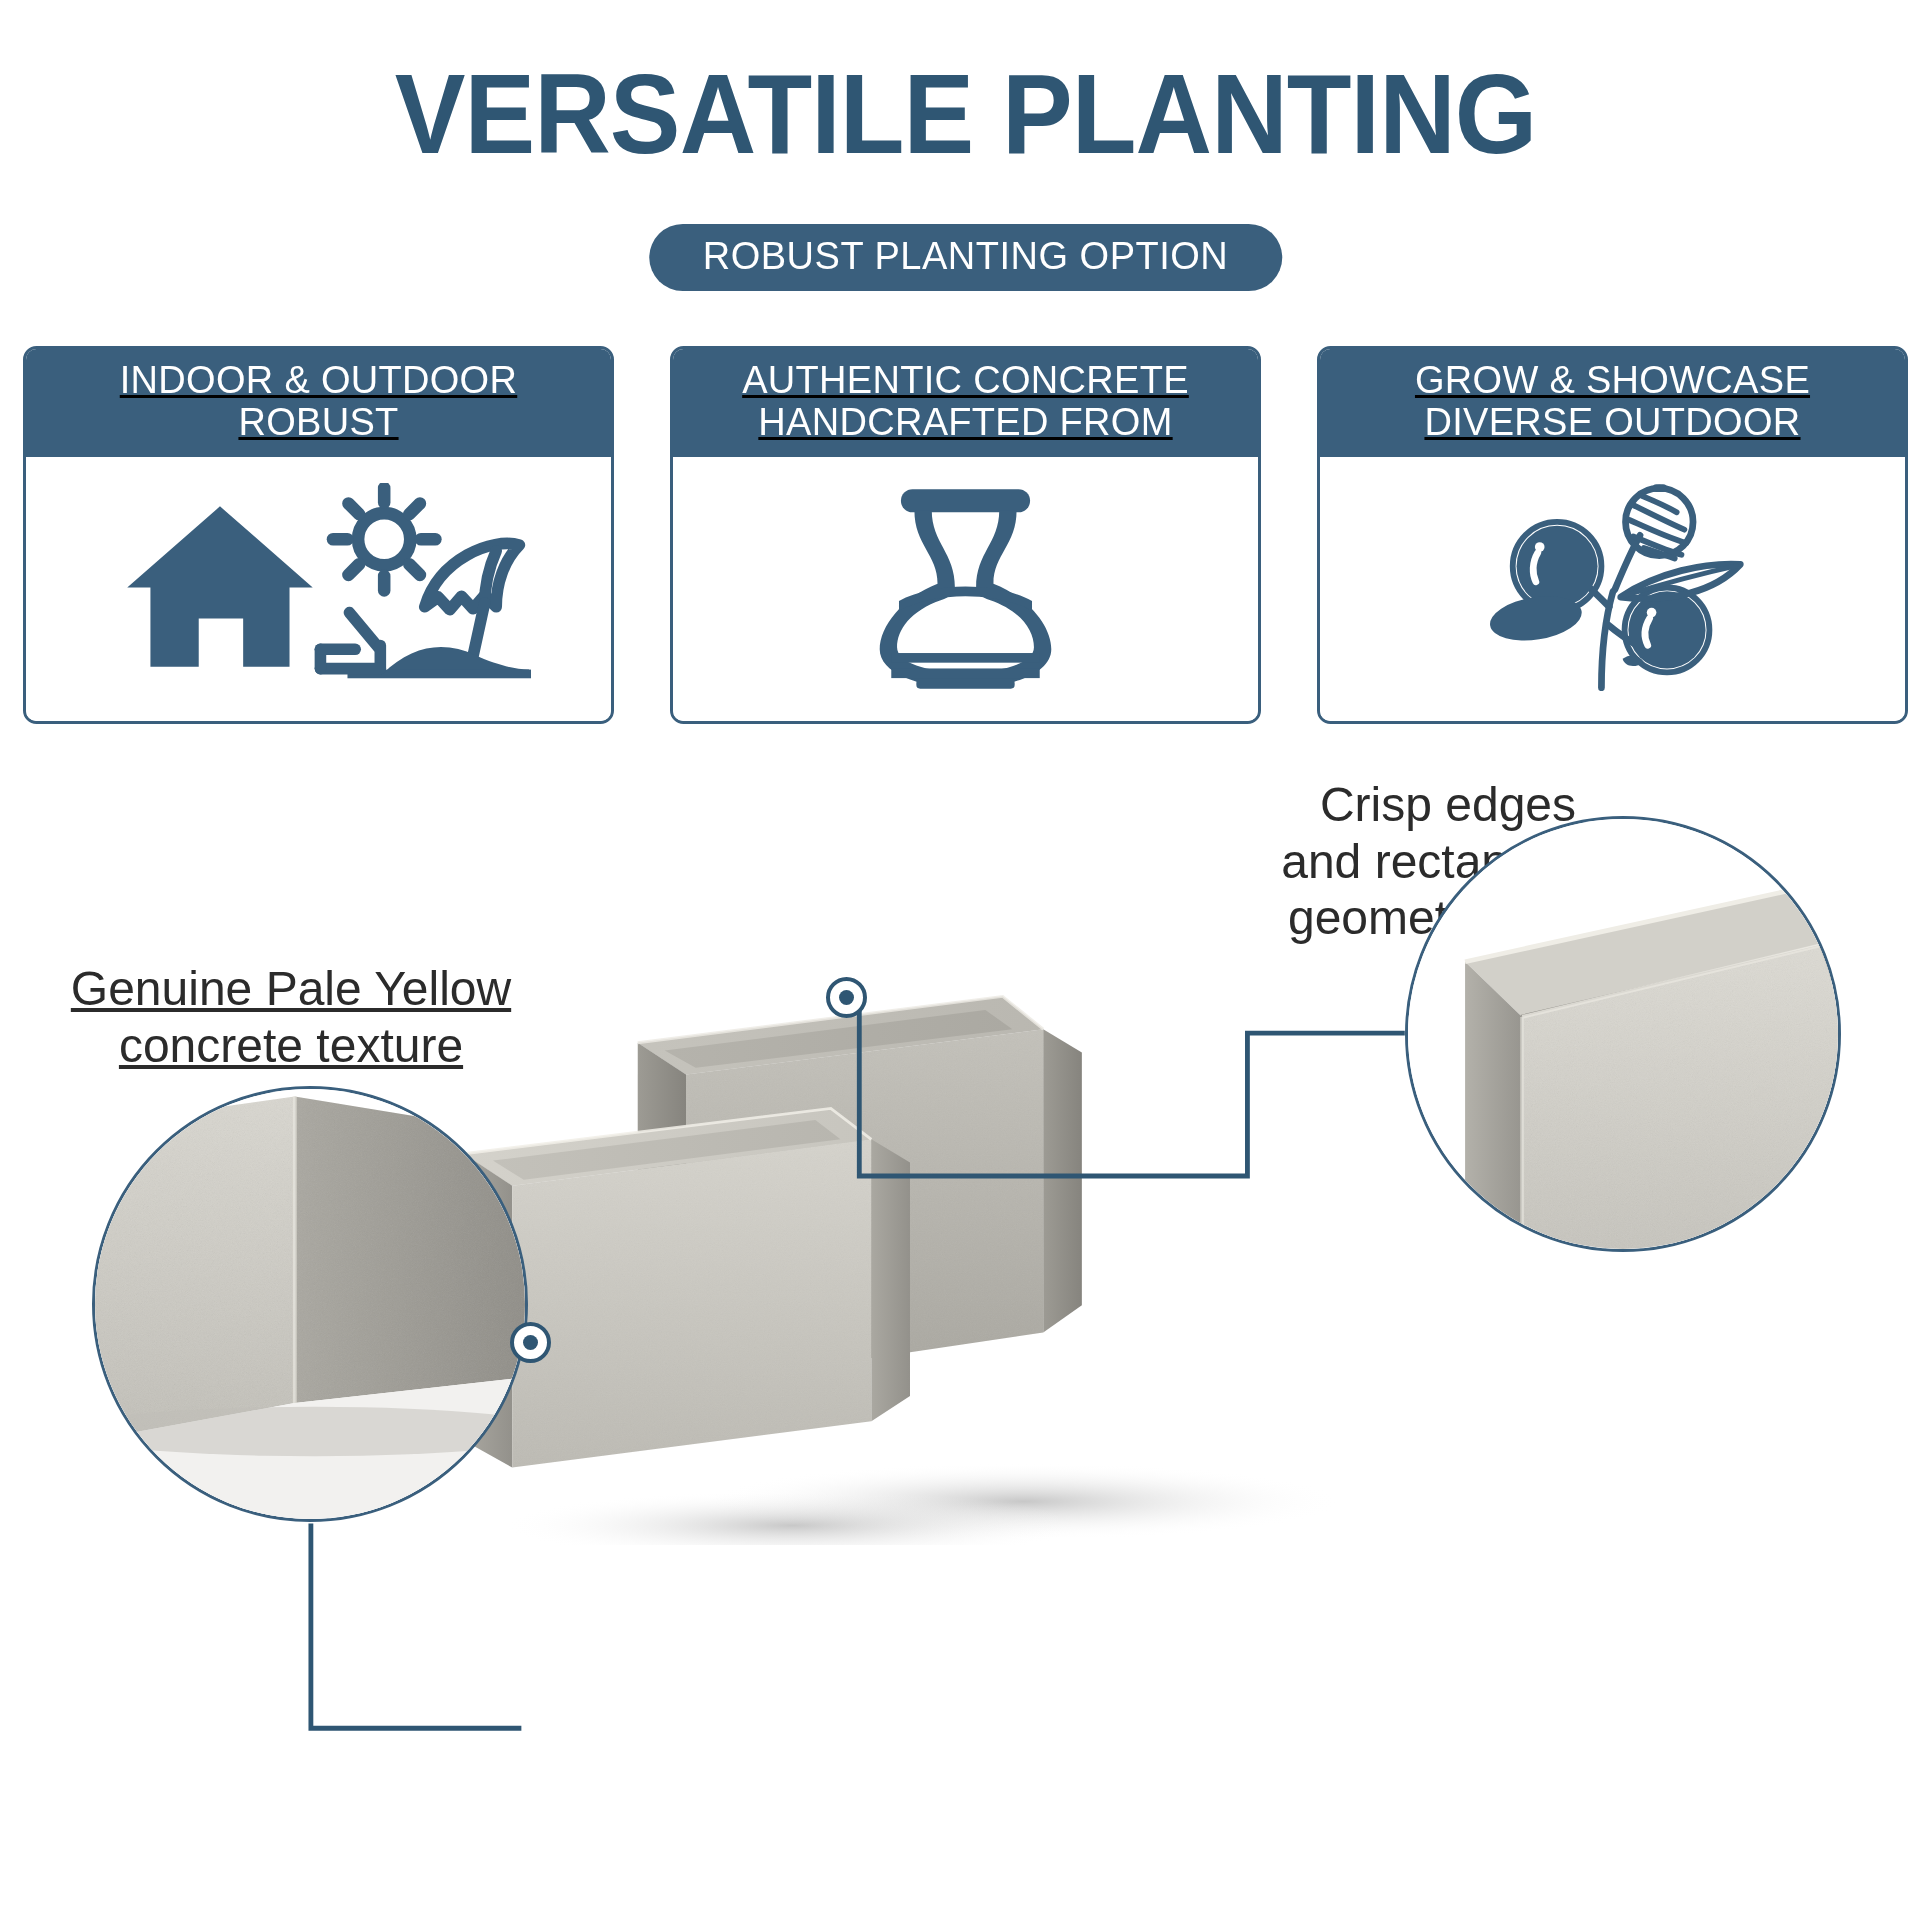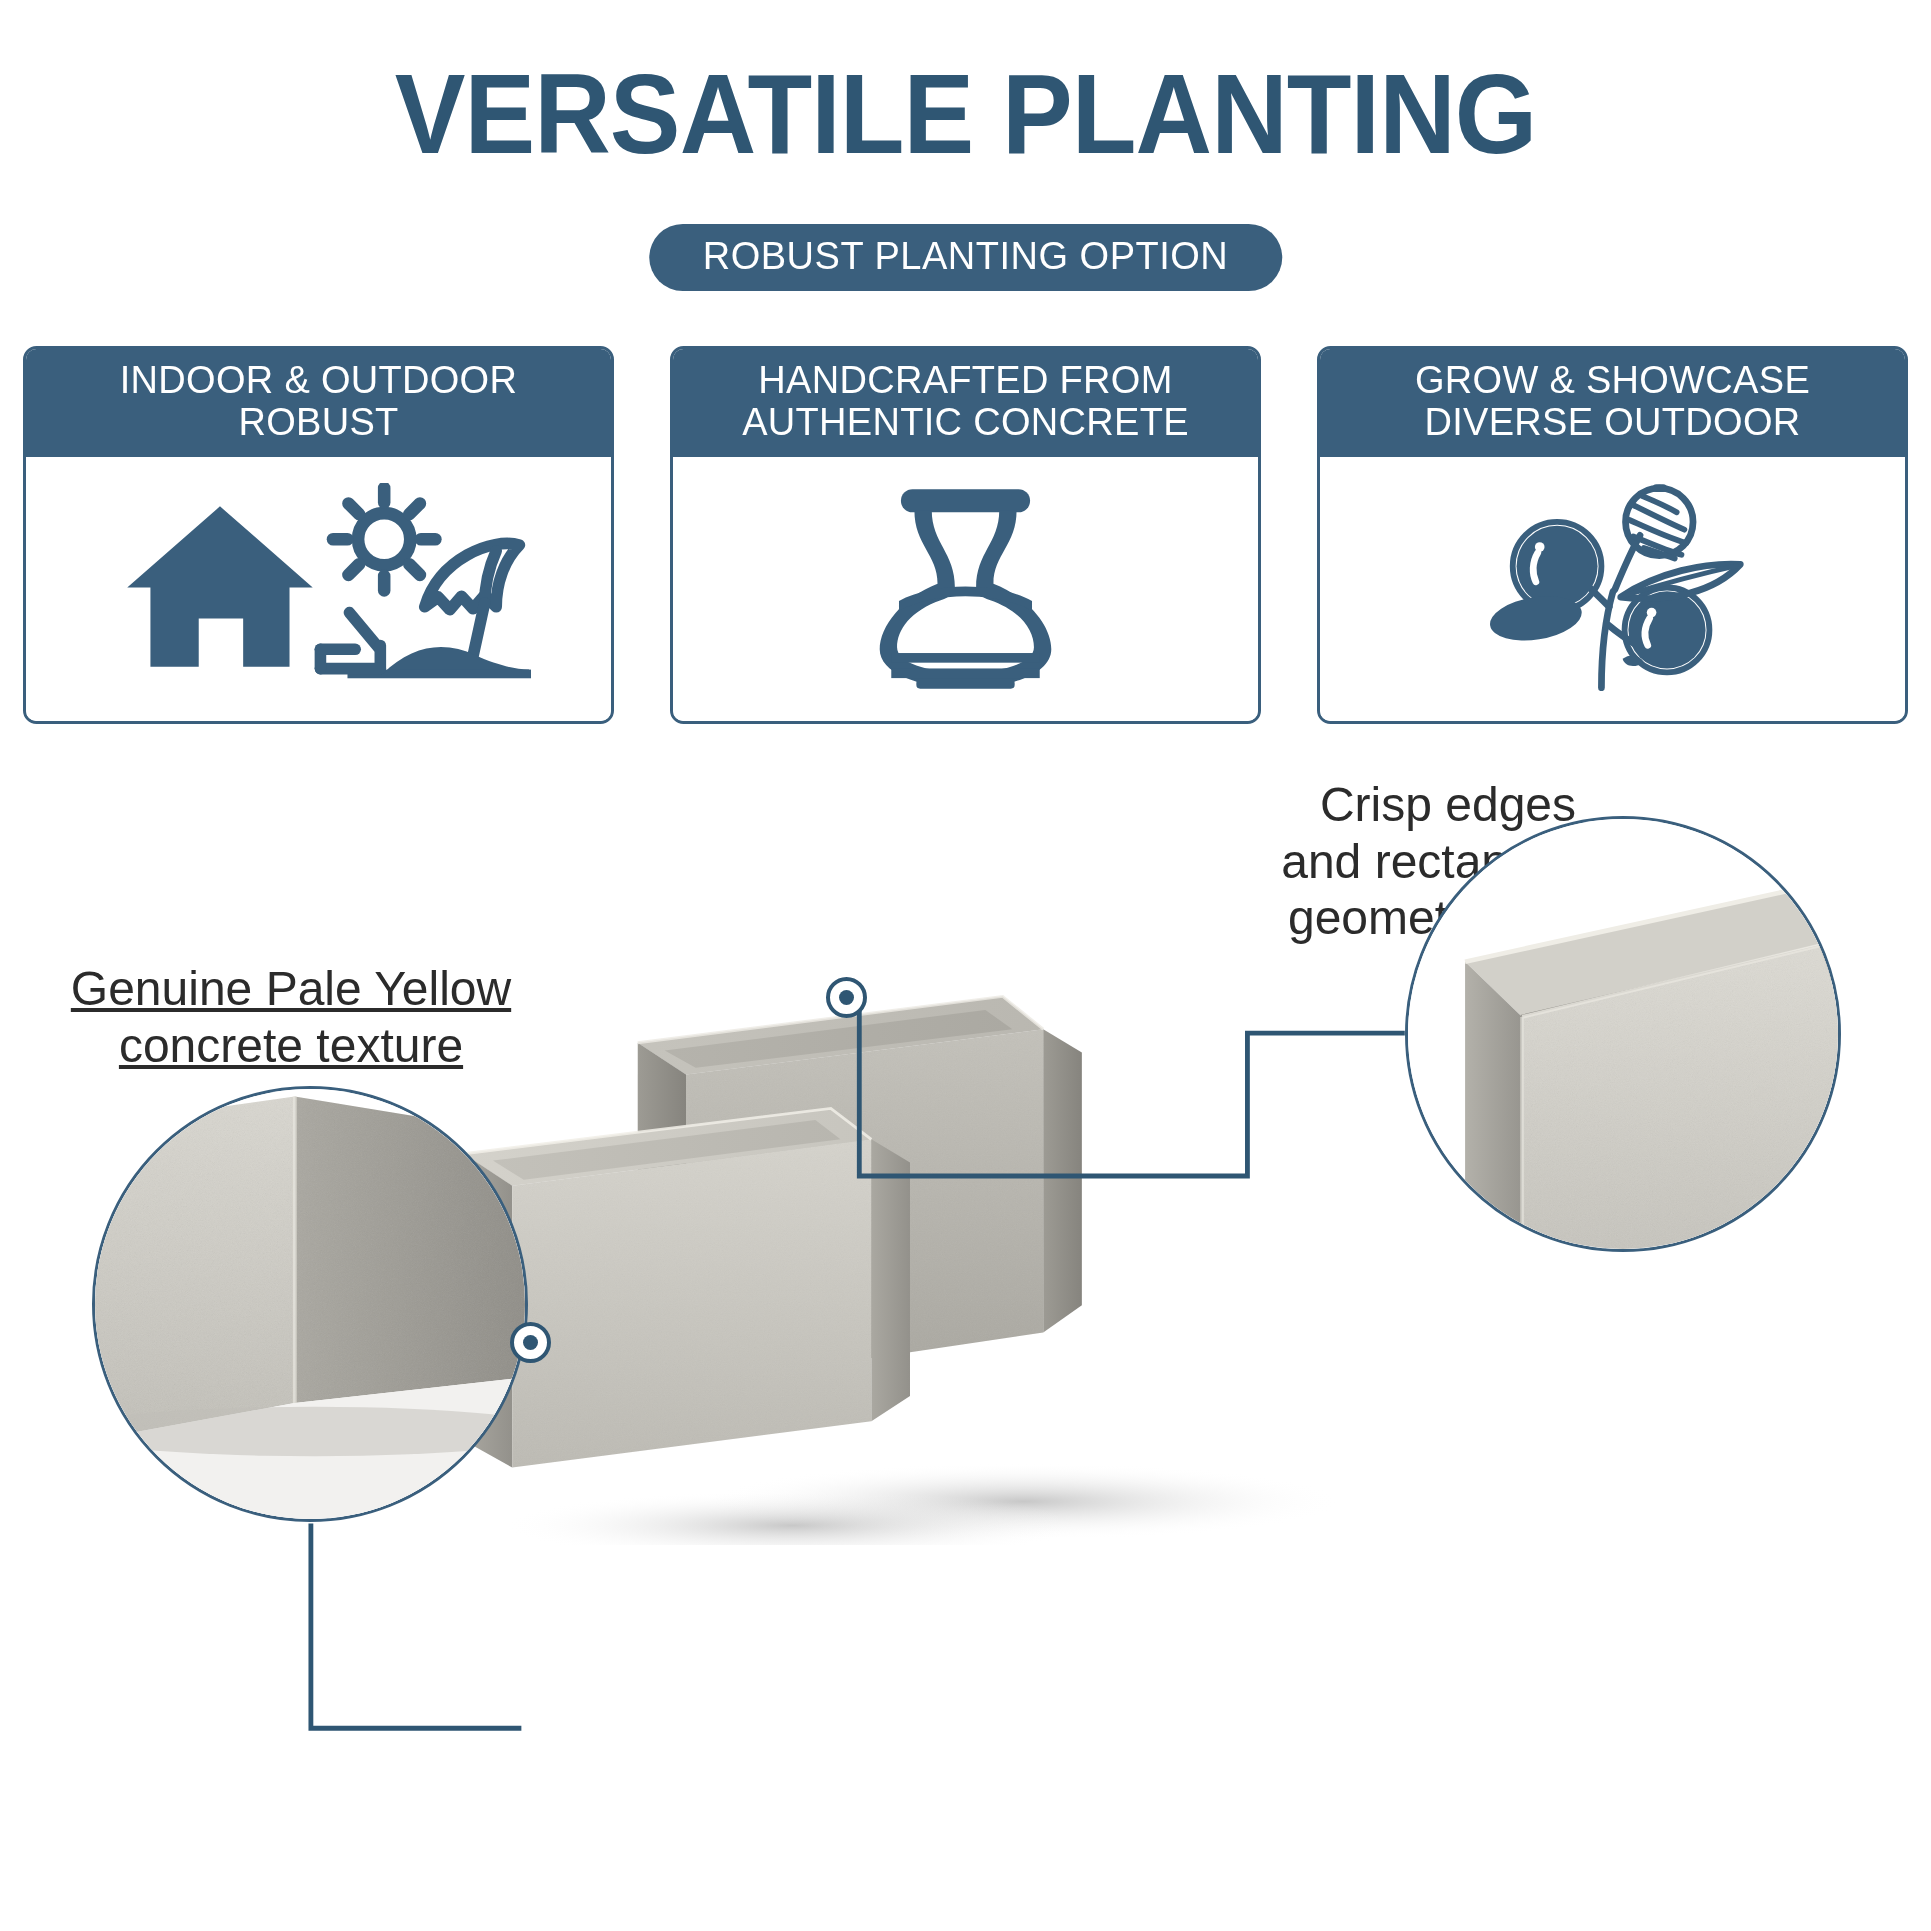--- a/index.html
+++ b/index.html
@@ -63,20 +63,21 @@
   }
 
   .card {
     flex: 1 1 0;
     border: 3.9px solid #3a5f7d;
     border-radius: 13.5px;
     background: #ffffff;
     overflow: hidden;
     display: flex;
     flex-direction: column;
+    text-decoration: underline;
   }
 
   .card-header {
     background: #3a5f7d;
     color: #ffffff;
     text-align: center;
     font-size: 38px;
     line-height: 1.12;
     font-weight: 400;
     padding: 9.7px 7.7px 13.5px 7.7px;
@@ -245,22 +246,22 @@
             <path d="M222 192 L284 192"></path>
             <path d="M222 192 L222 172"></path>
             <path d="M222 172 L258 172"></path>
           </g>
         </svg>
       </div>
     </div>
 
     <div class="card">
       <div class="card-header">
+        <div>AUTHENTIC CONCRETE</div>
         <div>HANDCRAFTED FROM</div>
-        <div>AUTHENTIC CONCRETE</div>
       </div>
       <div class="card-body">
         <svg width="241" height="208" viewBox="0 0 250 215">
           <g fill="#3a5f7d">
 
             <rect x="58" y="6" width="134" height="24" rx="12"></rect>
 
             <path d="M72 28
                      C 72 64, 96 74, 96 104
                      C 60 118, 36 148, 36 172

